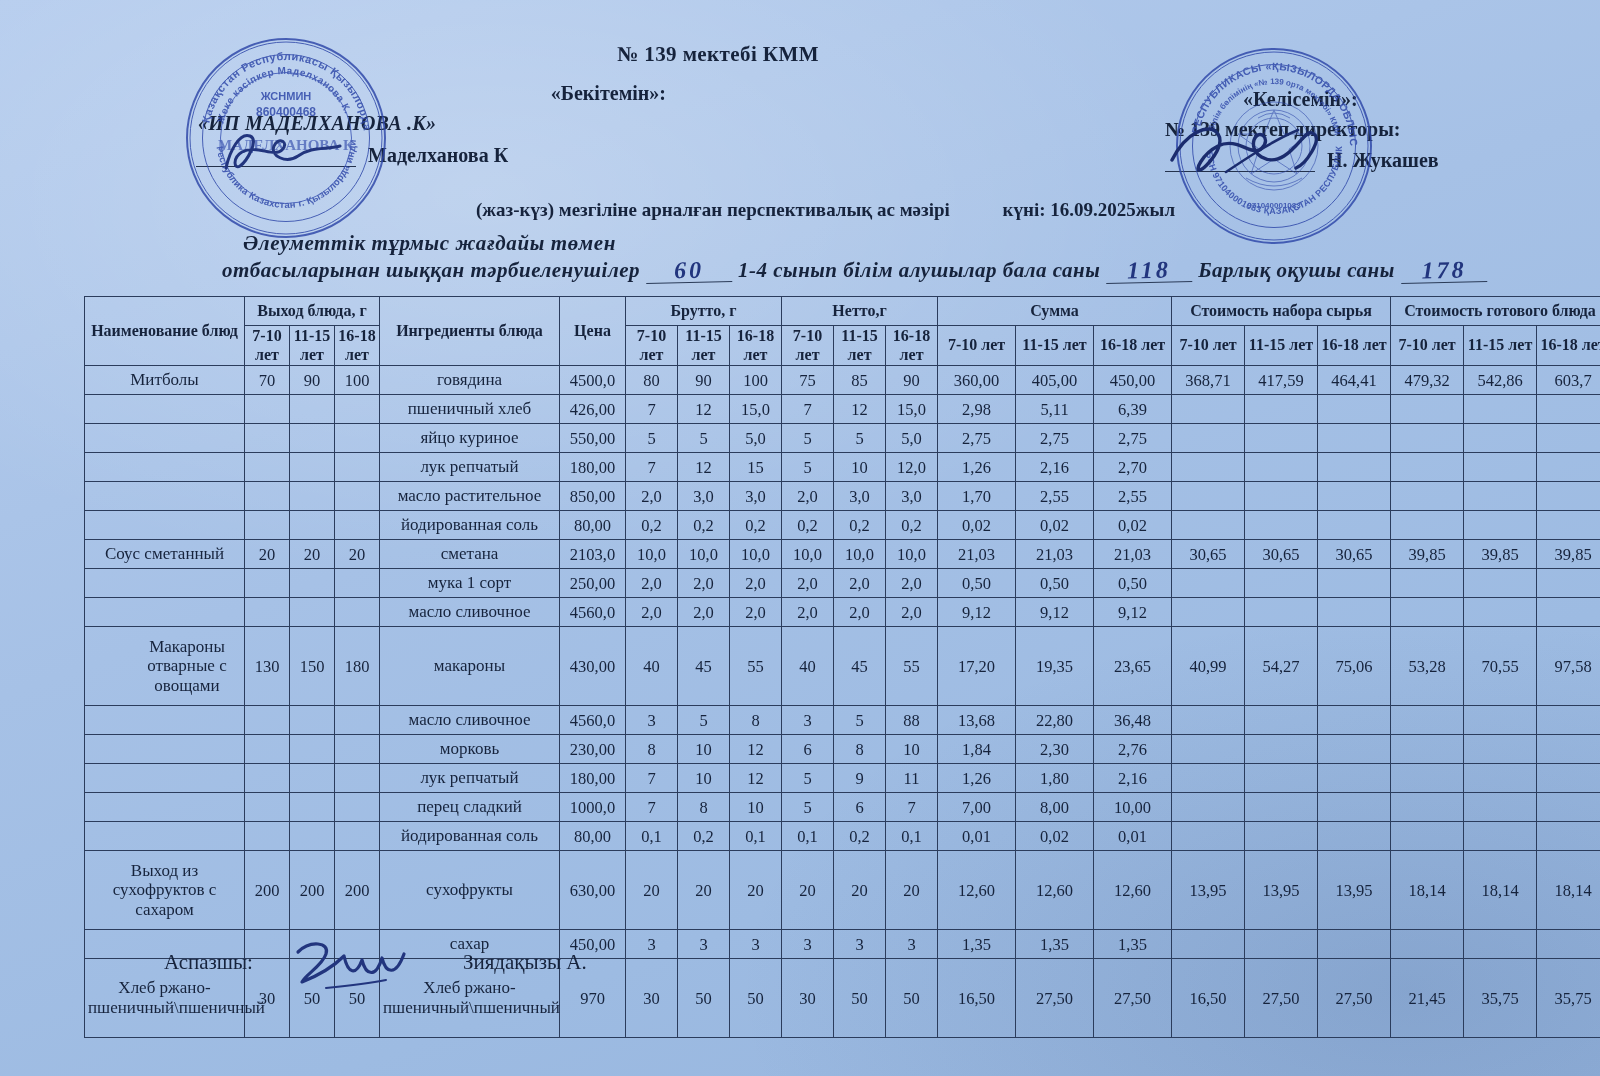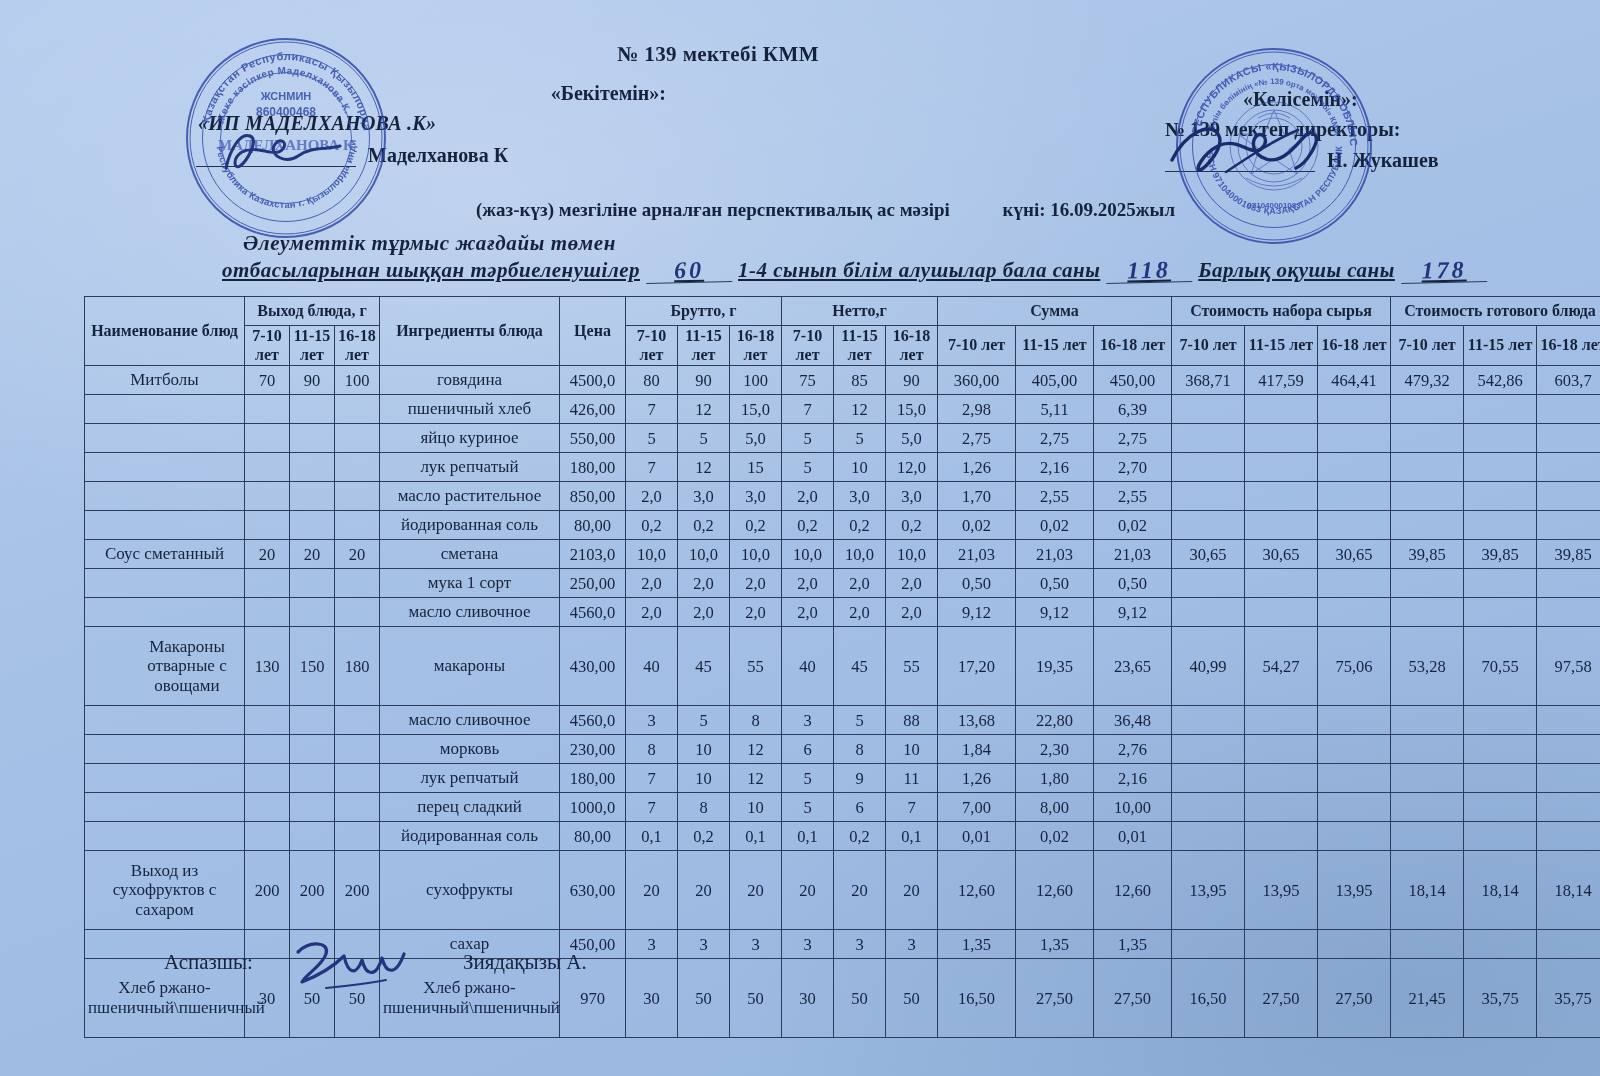--- a/index.html
+++ b/index.html
@@ -126,21 +126,20 @@
   .social-line2 {
     position: absolute;
     top: 258px;
     left: 222px;
     font-size: 21px;
     font-weight: 700;
     font-style: italic;
     letter-spacing: .5px;
     display: flex;
     align-items: flex-end;
-    text-decoration: underline;
   }
   .fillin {
     display: inline-block;
     border-bottom: 1.5px solid #2a3a57;
     min-width: 86px;
     text-align: center;
     font-family: "Liberation Serif", serif;
     font-style: italic;
     font-weight: 600;
     color: #22357e;

